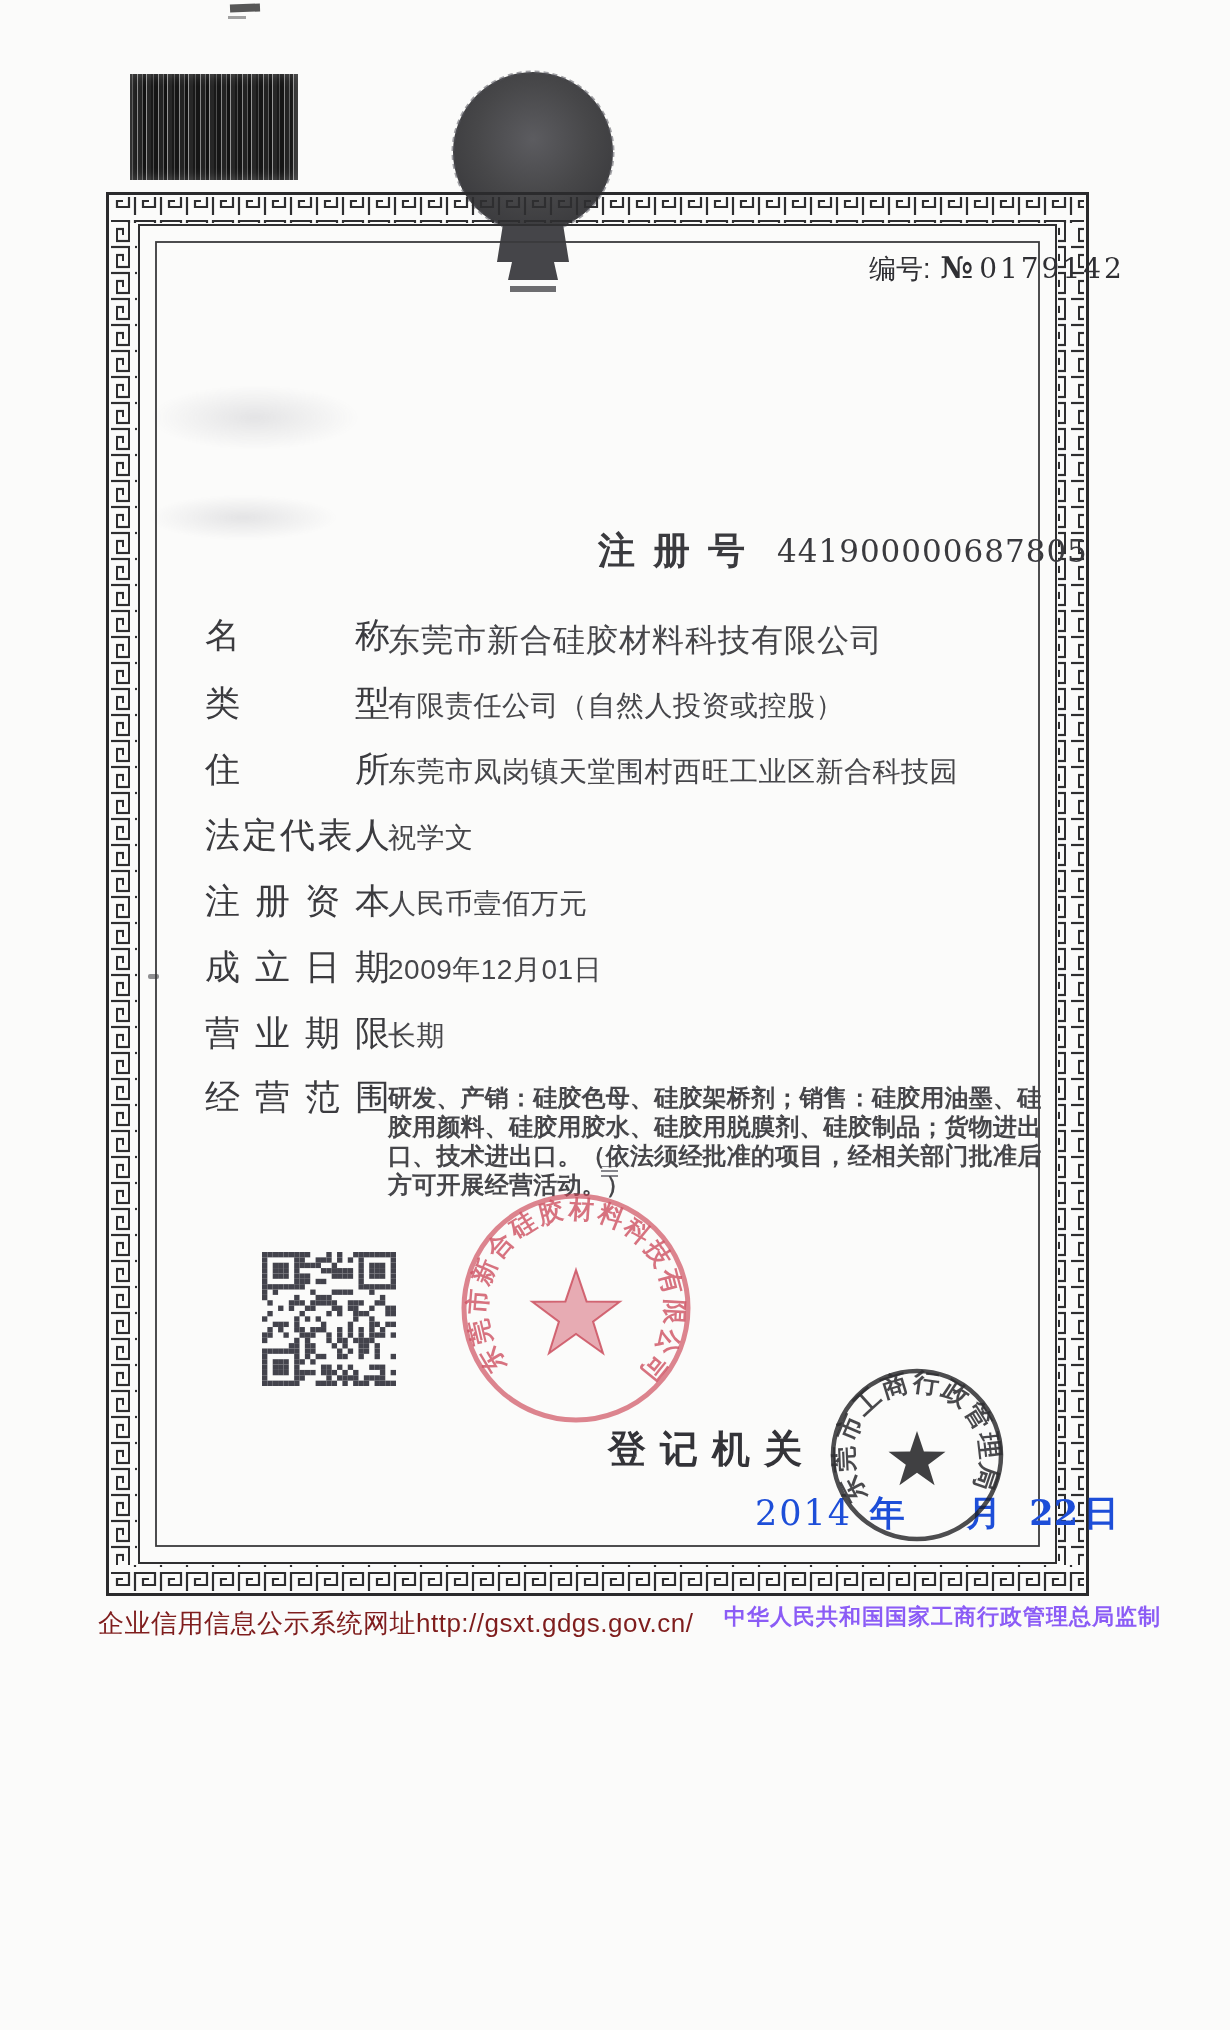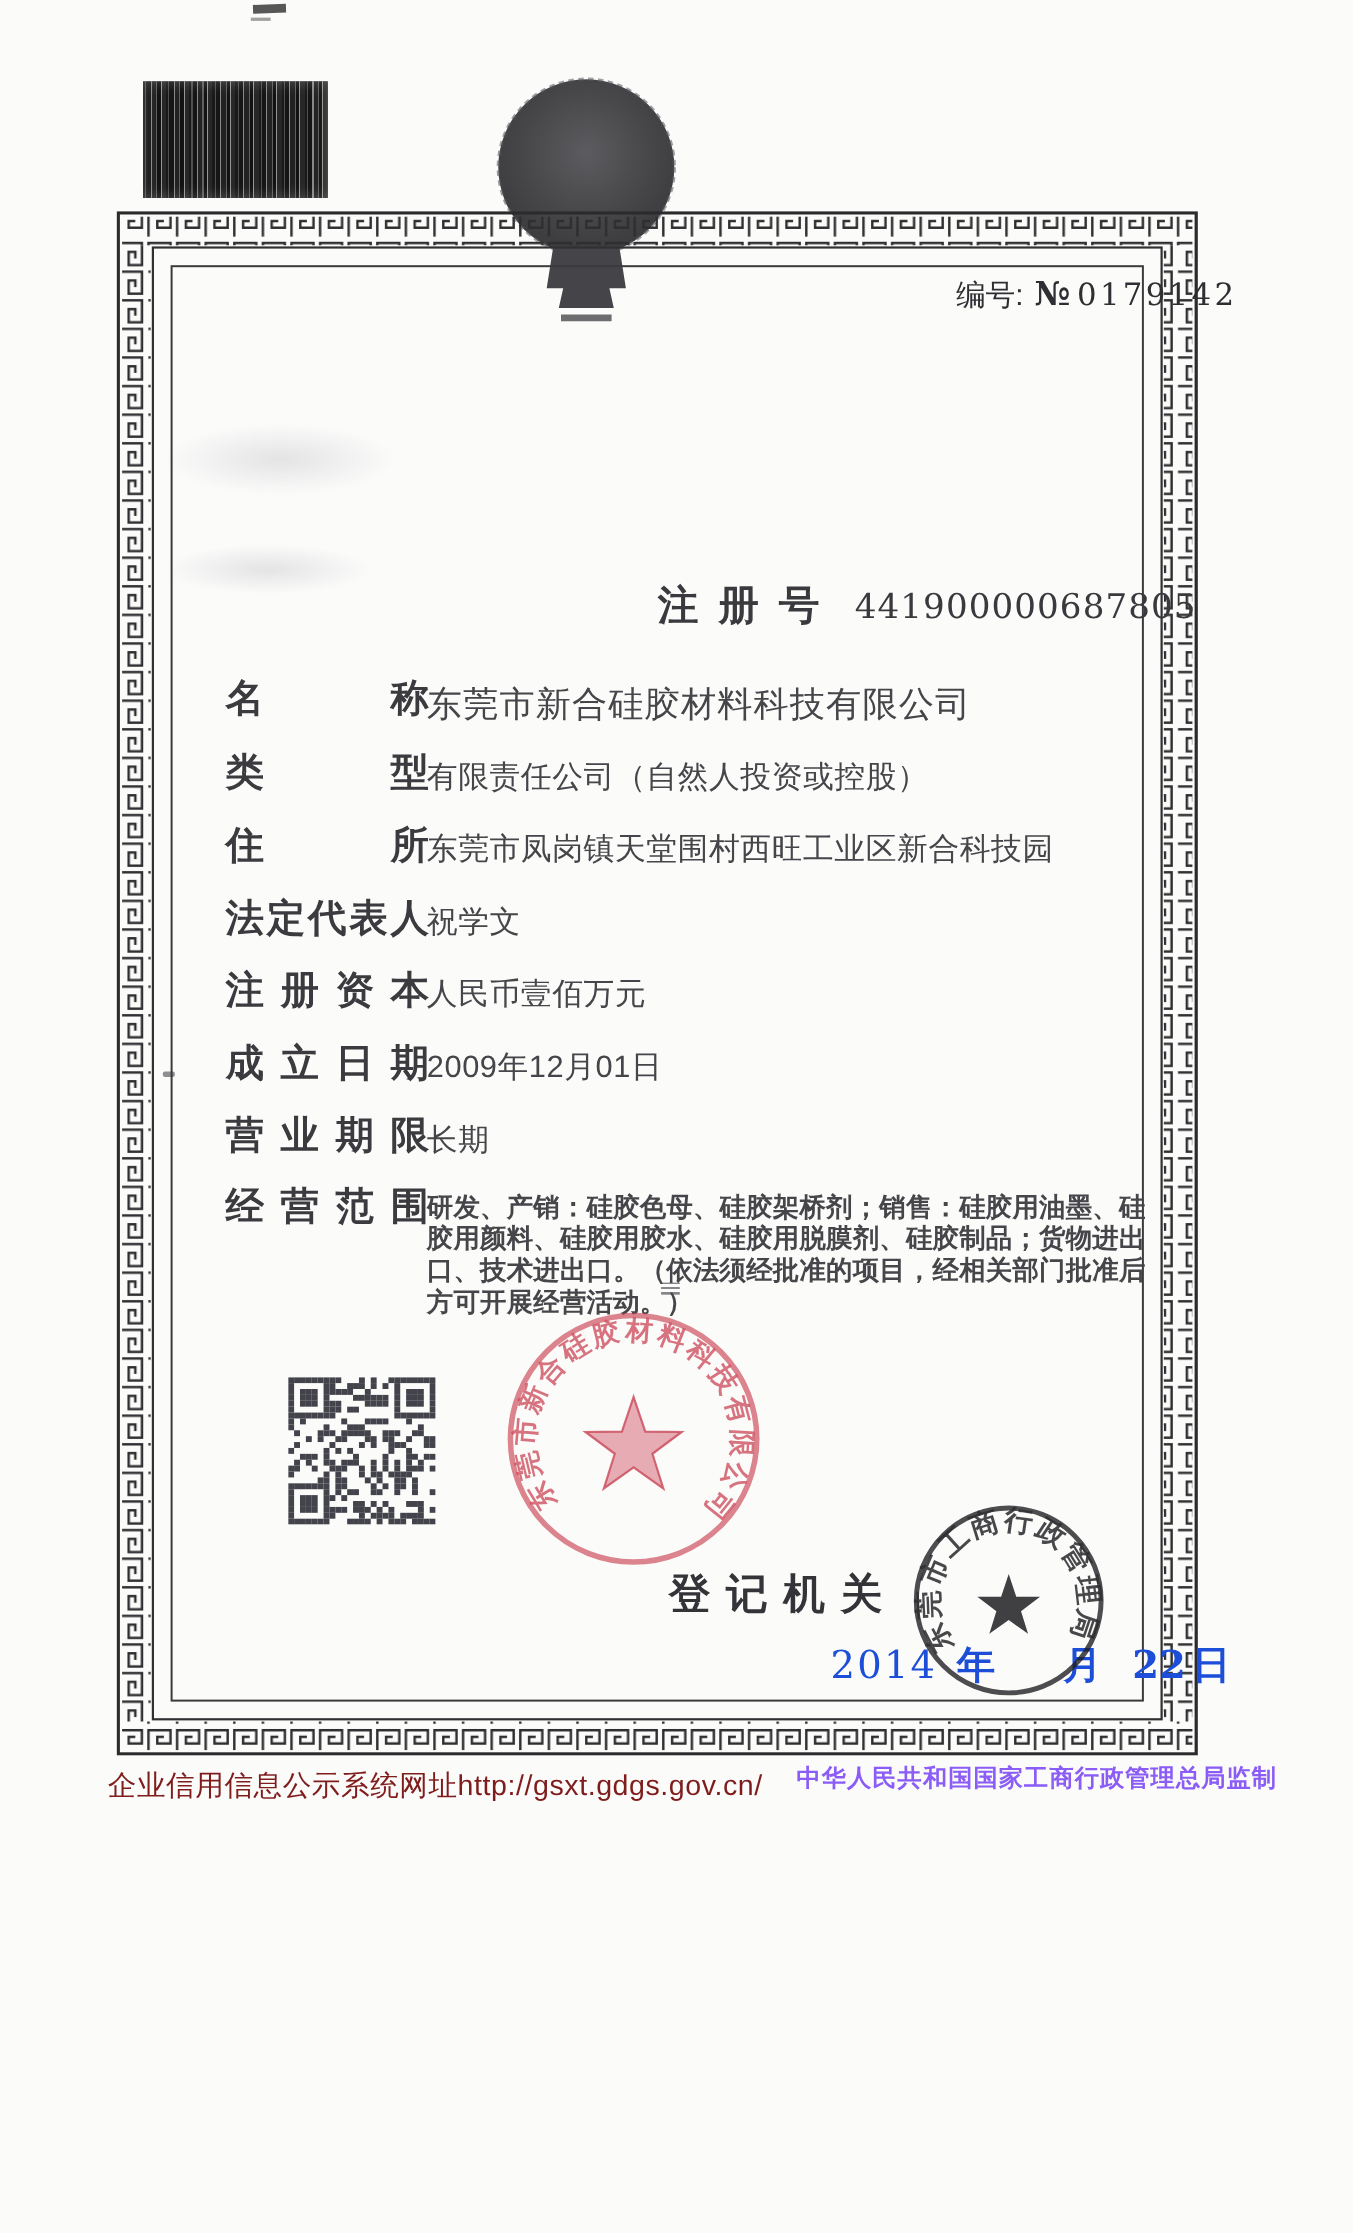--- a/index.html
+++ b/index.html
@@ -29,21 +29,21 @@
   .license-title{left:225px;top:330px;width:620px;text-align:center;
     font-size:120px;font-weight:900;letter-spacing:40px;text-indent:40px;color:#2d2d30;
     text-shadow:0 0 1px rgba(40,40,40,.7), 1px 1px 0 rgba(60,60,60,.35);
     filter:contrast(.92);}
   .regno{left:598px;top:526px;white-space:nowrap;color:#3a3a3e;}
   .regno .lbl{font-size:37px;letter-spacing:18px;font-weight:600;}
   .regno .num{font-family:"DejaVu Serif",serif;font-size:31px;letter-spacing:1px;margin-left:14px;vertical-align:1px;}
 
   
   .row{position:absolute;left:0;top:0;width:100%;}
-  .flabel{position:absolute;left:205px;width:185px;font-size:35px;font-weight:700;color:#3b3b3f;
+  .flabel{position:absolute;left:205px;width:185px;font-size:35px;font-weight:400;color:#3b3b3f;
           text-align:justify;text-align-last:justify;letter-spacing:0;line-height:1.1;}
   .fvalue{position:absolute;left:388px;width:662px;font-size:28px;color:#46464a;line-height:1.22;letter-spacing:.5px;}
   .fvalue.big{font-size:32px;letter-spacing:1px;}
   .fvalue.small{font-size:24px;line-height:29px;letter-spacing:.2px;font-weight:bold;}
   .r0{top:616px}.r1{top:684px}.r2{top:750px}.r3{top:816px}
   .r4{top:882px}.r5{top:948px}.r6{top:1014px}.r7{top:1078px}
   .row .fvalue{top:5px;}
 
   
   .qr{left:262px;top:1252px;width:134px;height:134px;filter:blur(.3px) contrast(.9);}

